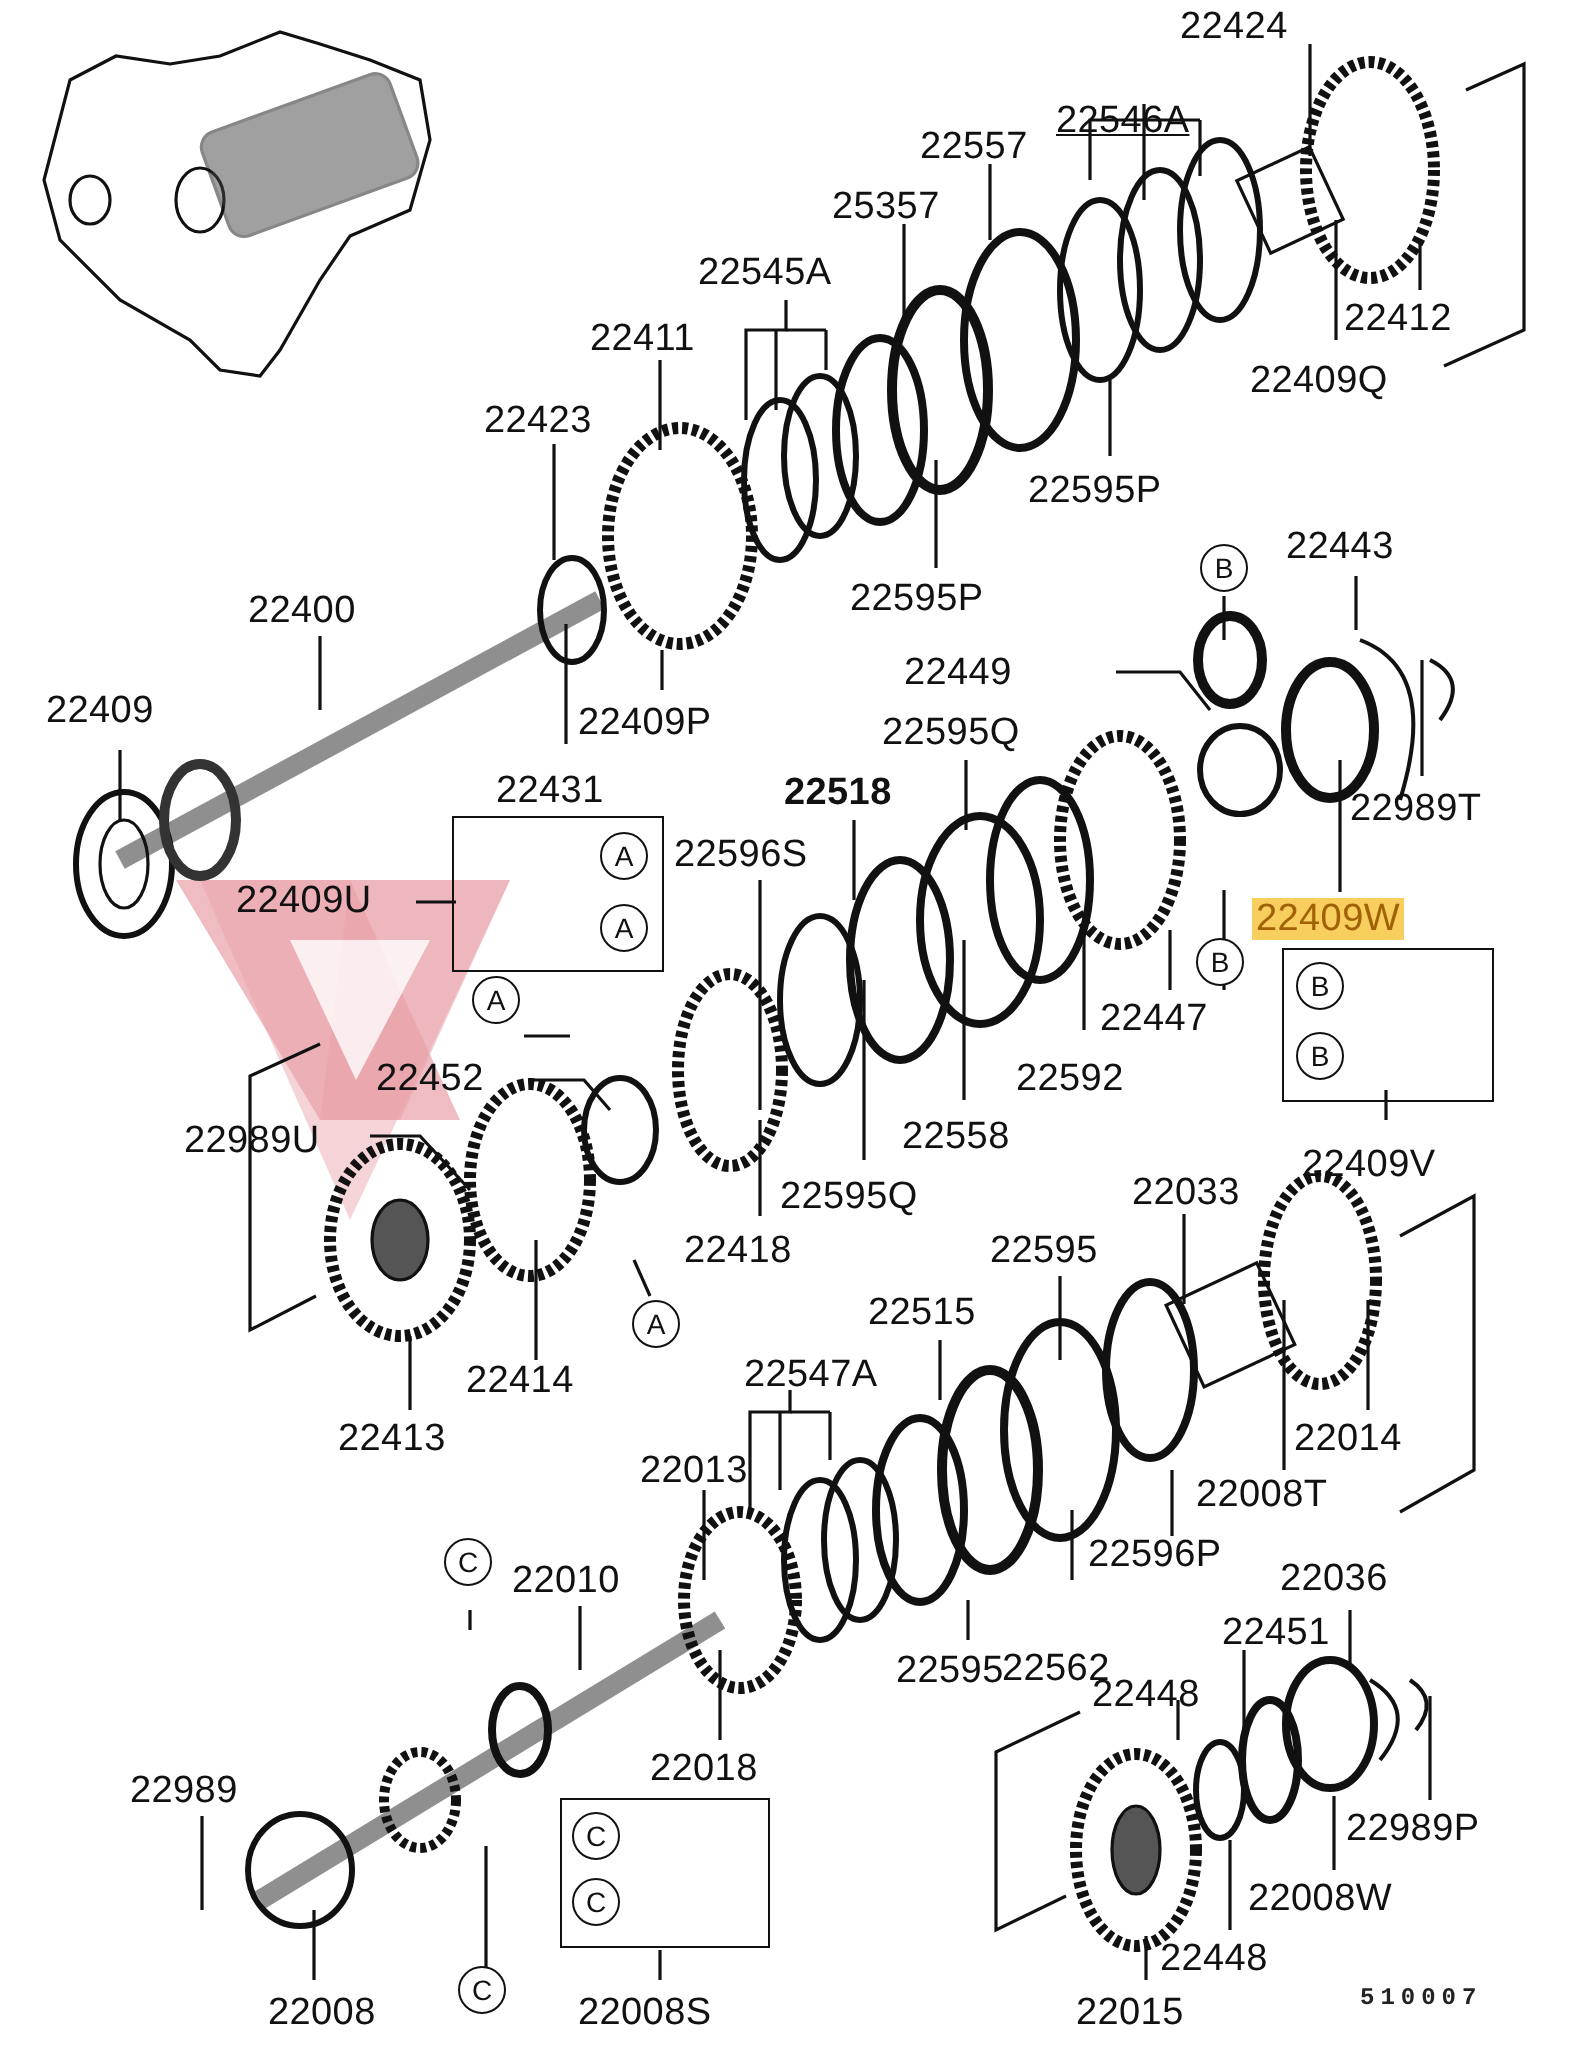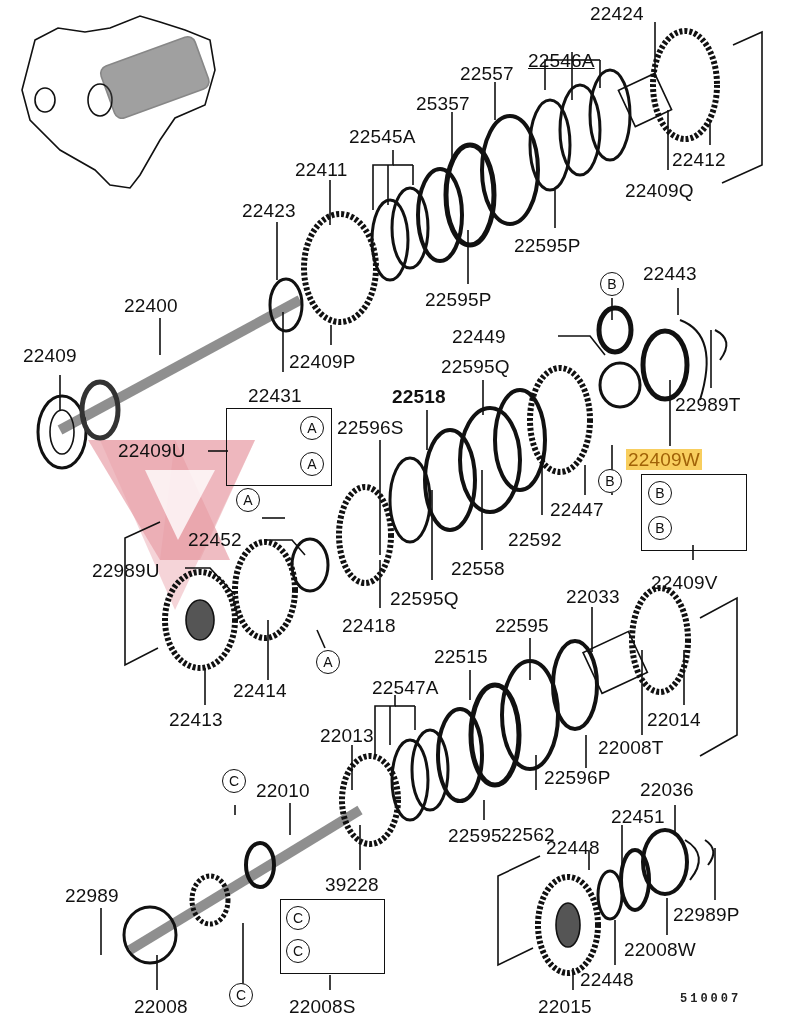--- a/index.html
+++ b/index.html
@@ -237,21 +237,21 @@
   <div class="lbl" style="left:647px;top:710px;">22014</div>
   <div class="lbl" style="left:320px;top:726px;">22013</div>
   <div class="lbl" style="left:598px;top:738px;">22008T</div>
   <div class="lbl" style="left:544px;top:768px;">22596P</div>
   <div class="lbl" style="left:256px;top:781px;">22010</div>
   <div class="lbl" style="left:640px;top:780px;">22036</div>
   <div class="lbl" style="left:501px;top:797px;margin-top:28px;">22562</div>
   <div class="lbl" style="left:583px;top:807px;margin-left:28px;">22451</div>
   <div class="lbl" style="left:448px;top:826px;">22595</div>
   <div class="lbl" style="left:546px;top:838px;">22448</div>
-  <div class="lbl" style="left:325px;top:875px;">39228</div>
+  <div class="lbl" style="left:325px;top:875px;">22018</div>
   <div class="lbl" style="left:65px;top:886px;">22989</div>
   <div class="lbl" style="left:673px;top:905px;">22989P</div>
   <div class="lbl" style="left:624px;top:940px;">22008W</div>
   <div class="lbl" style="left:580px;top:970px;">22448</div>
   <div class="lbl" style="left:134px;top:997px;">22008</div>
   <div class="lbl" style="left:289px;top:997px;">22008S</div>
   <div class="lbl" style="left:538px;top:997px;">22015</div>
 
   <div class="code" style="left:680px;top:992px;">510007</div>
 </div>

